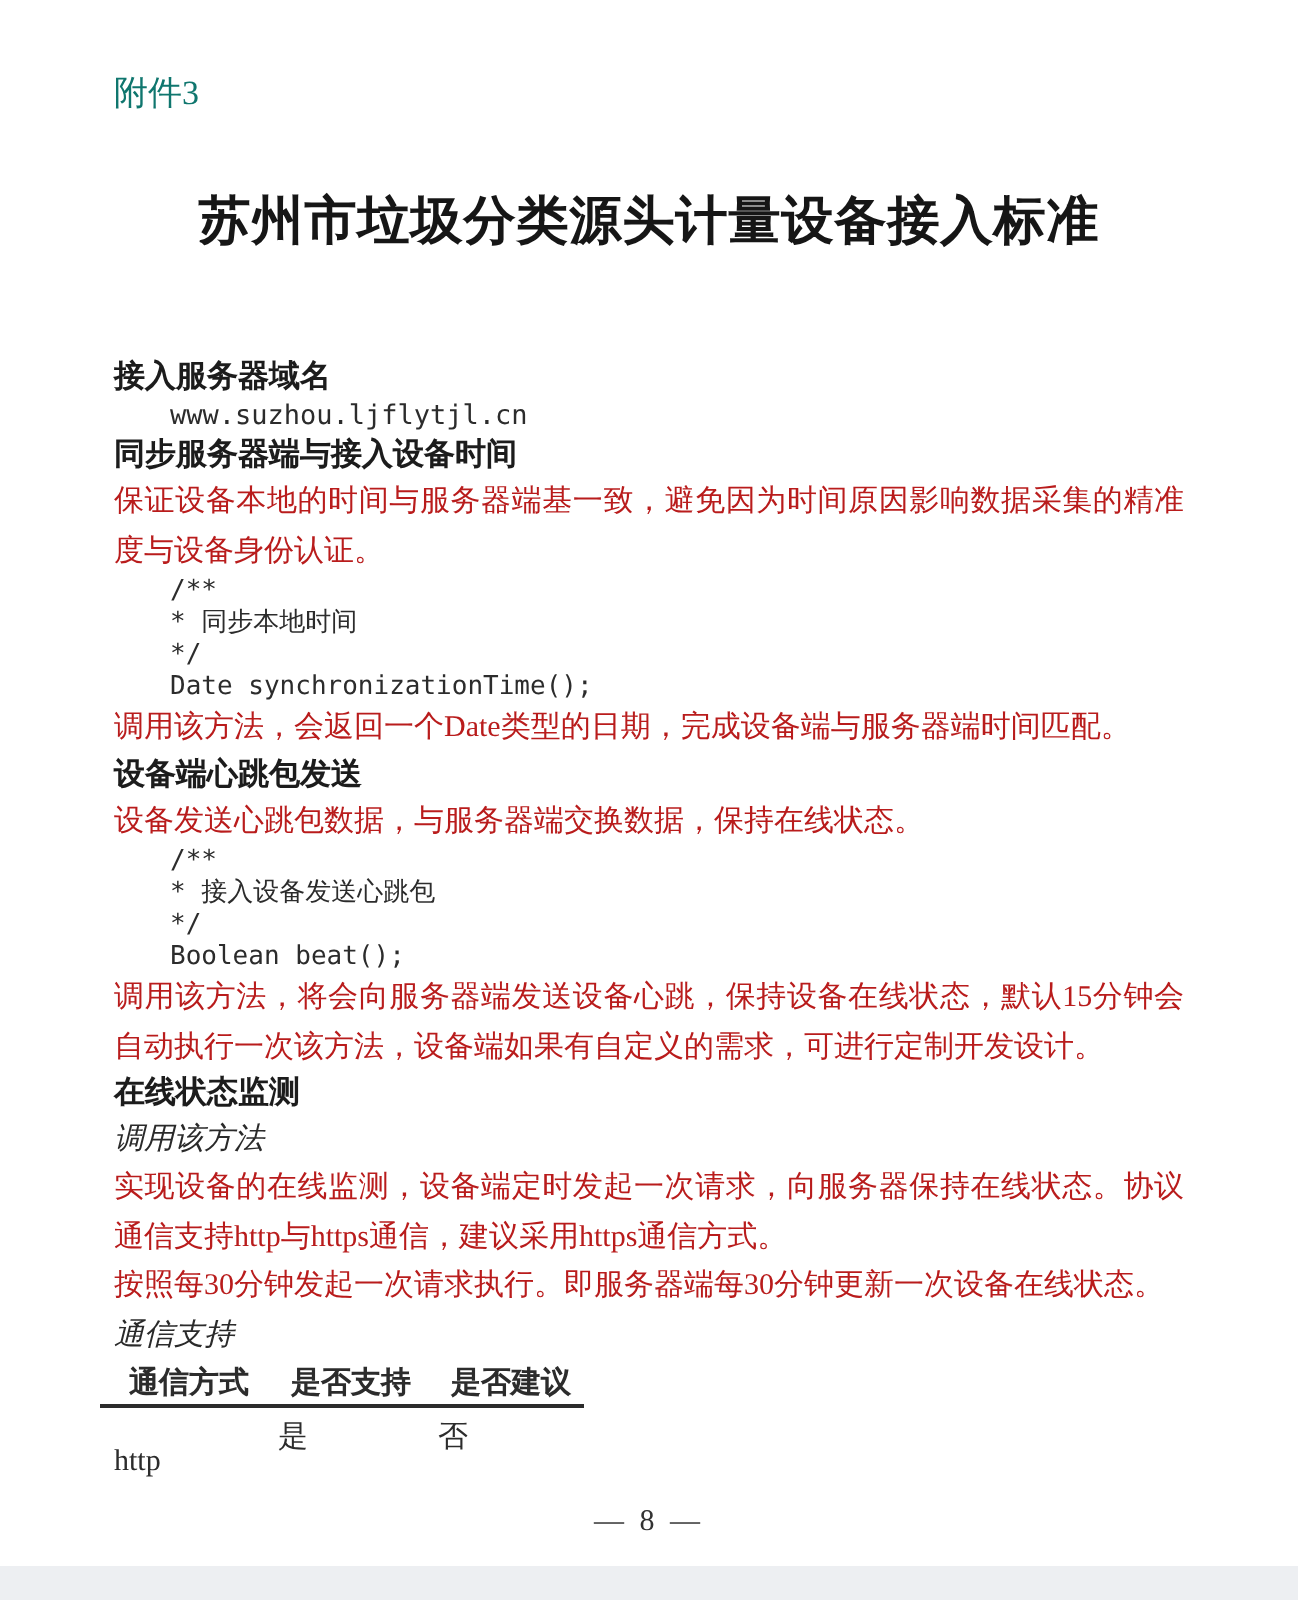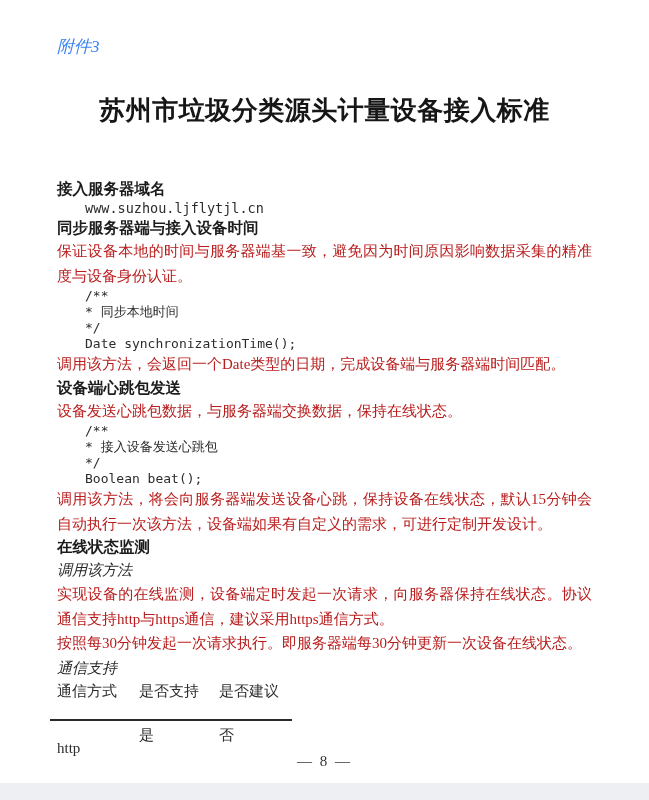--- a/index.html
+++ b/index.html
@@ -14,22 +14,21 @@
     background: #ffffff;
     overflow: hidden;
     font-family: "Liberation Serif", serif;
     color: #2c2c2c;
   }
   .attachment {
     padding-top: 36px;
     margin-left: 57px;
     font-size: 17px;
     line-height: 22px;
-    color: #3b82f6;
-    font-style: italic;
+    color: #0f766e;
   }
   .title {
     margin: 36px 20px 0 20px;
     text-align: center;
     font-family: "Liberation Serif", serif;
     font-size: 26px;
     line-height: 34px;
     font-weight: bold;
     color: #161616;
     letter-spacing: 0.5px;
@@ -68,25 +67,25 @@
     font-size: 15px;
     line-height: 24px;
     color: #2a2a2a;
   }
   .comm-table {
     border-collapse: collapse;
     margin-top: 2px;
     margin-left: -7px;
   }
   .comm-table th {
-    font-weight: normal;
+    font-weight: bold;
     font-family: "Liberation Sans", sans-serif;
     font-size: 15px;
-    text-align: left;
-    padding: 0 0 18px 7px;
+    text-align: center;
+    padding: 0 0 1px 7px;
     border-bottom: 2px solid #2b2b2b;
   }
   .comm-table th.c1 { width: 75px; }
   .comm-table th.c2 { width: 73px; }
   .comm-table th.c3 { width: 73px; }
   .comm-table td {
     font-size: 15px;
     padding: 5px 0 0 7px;
     vertical-align: top;
   }

